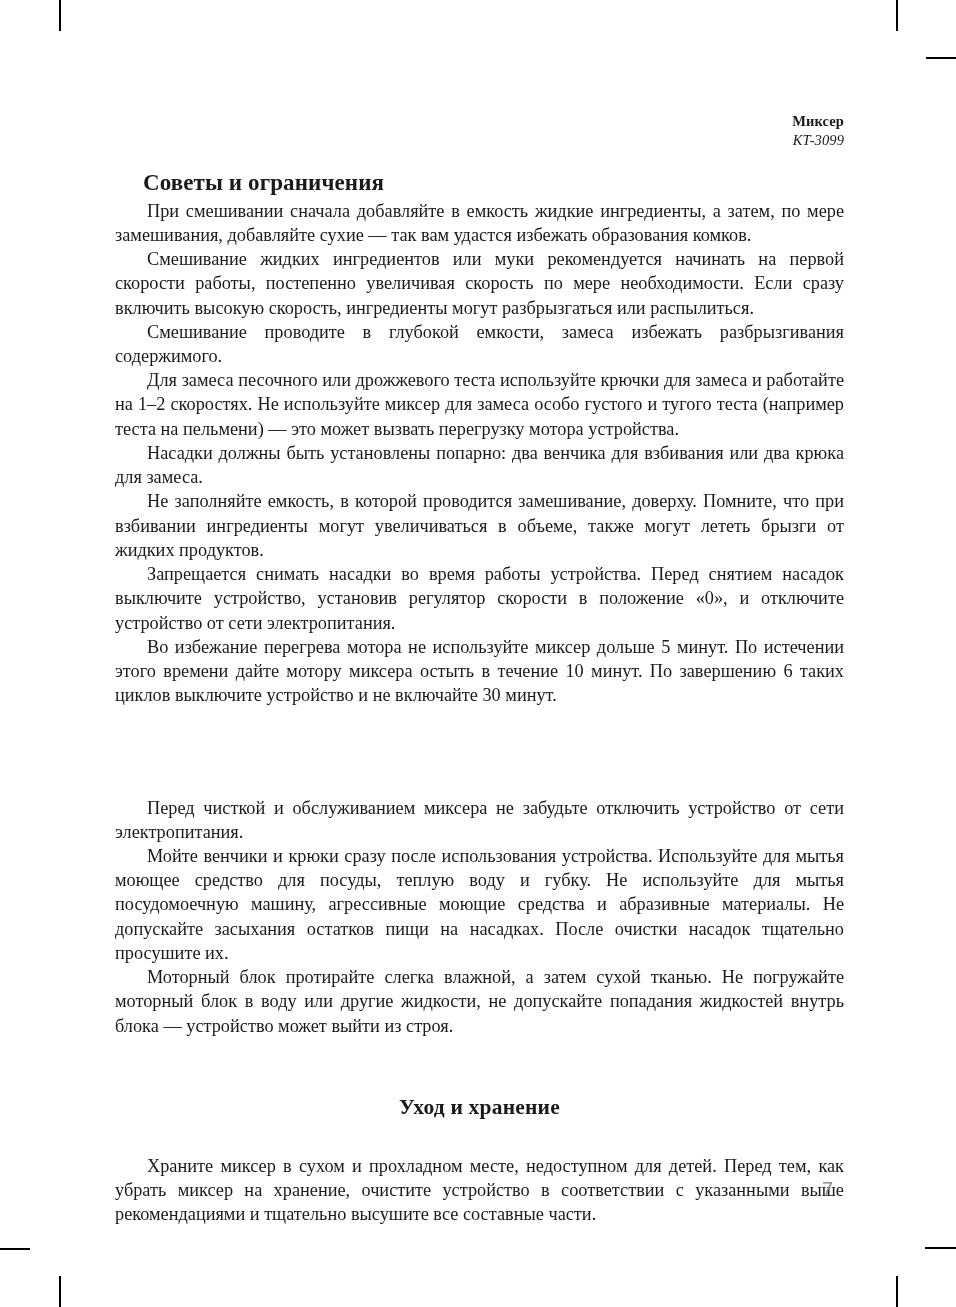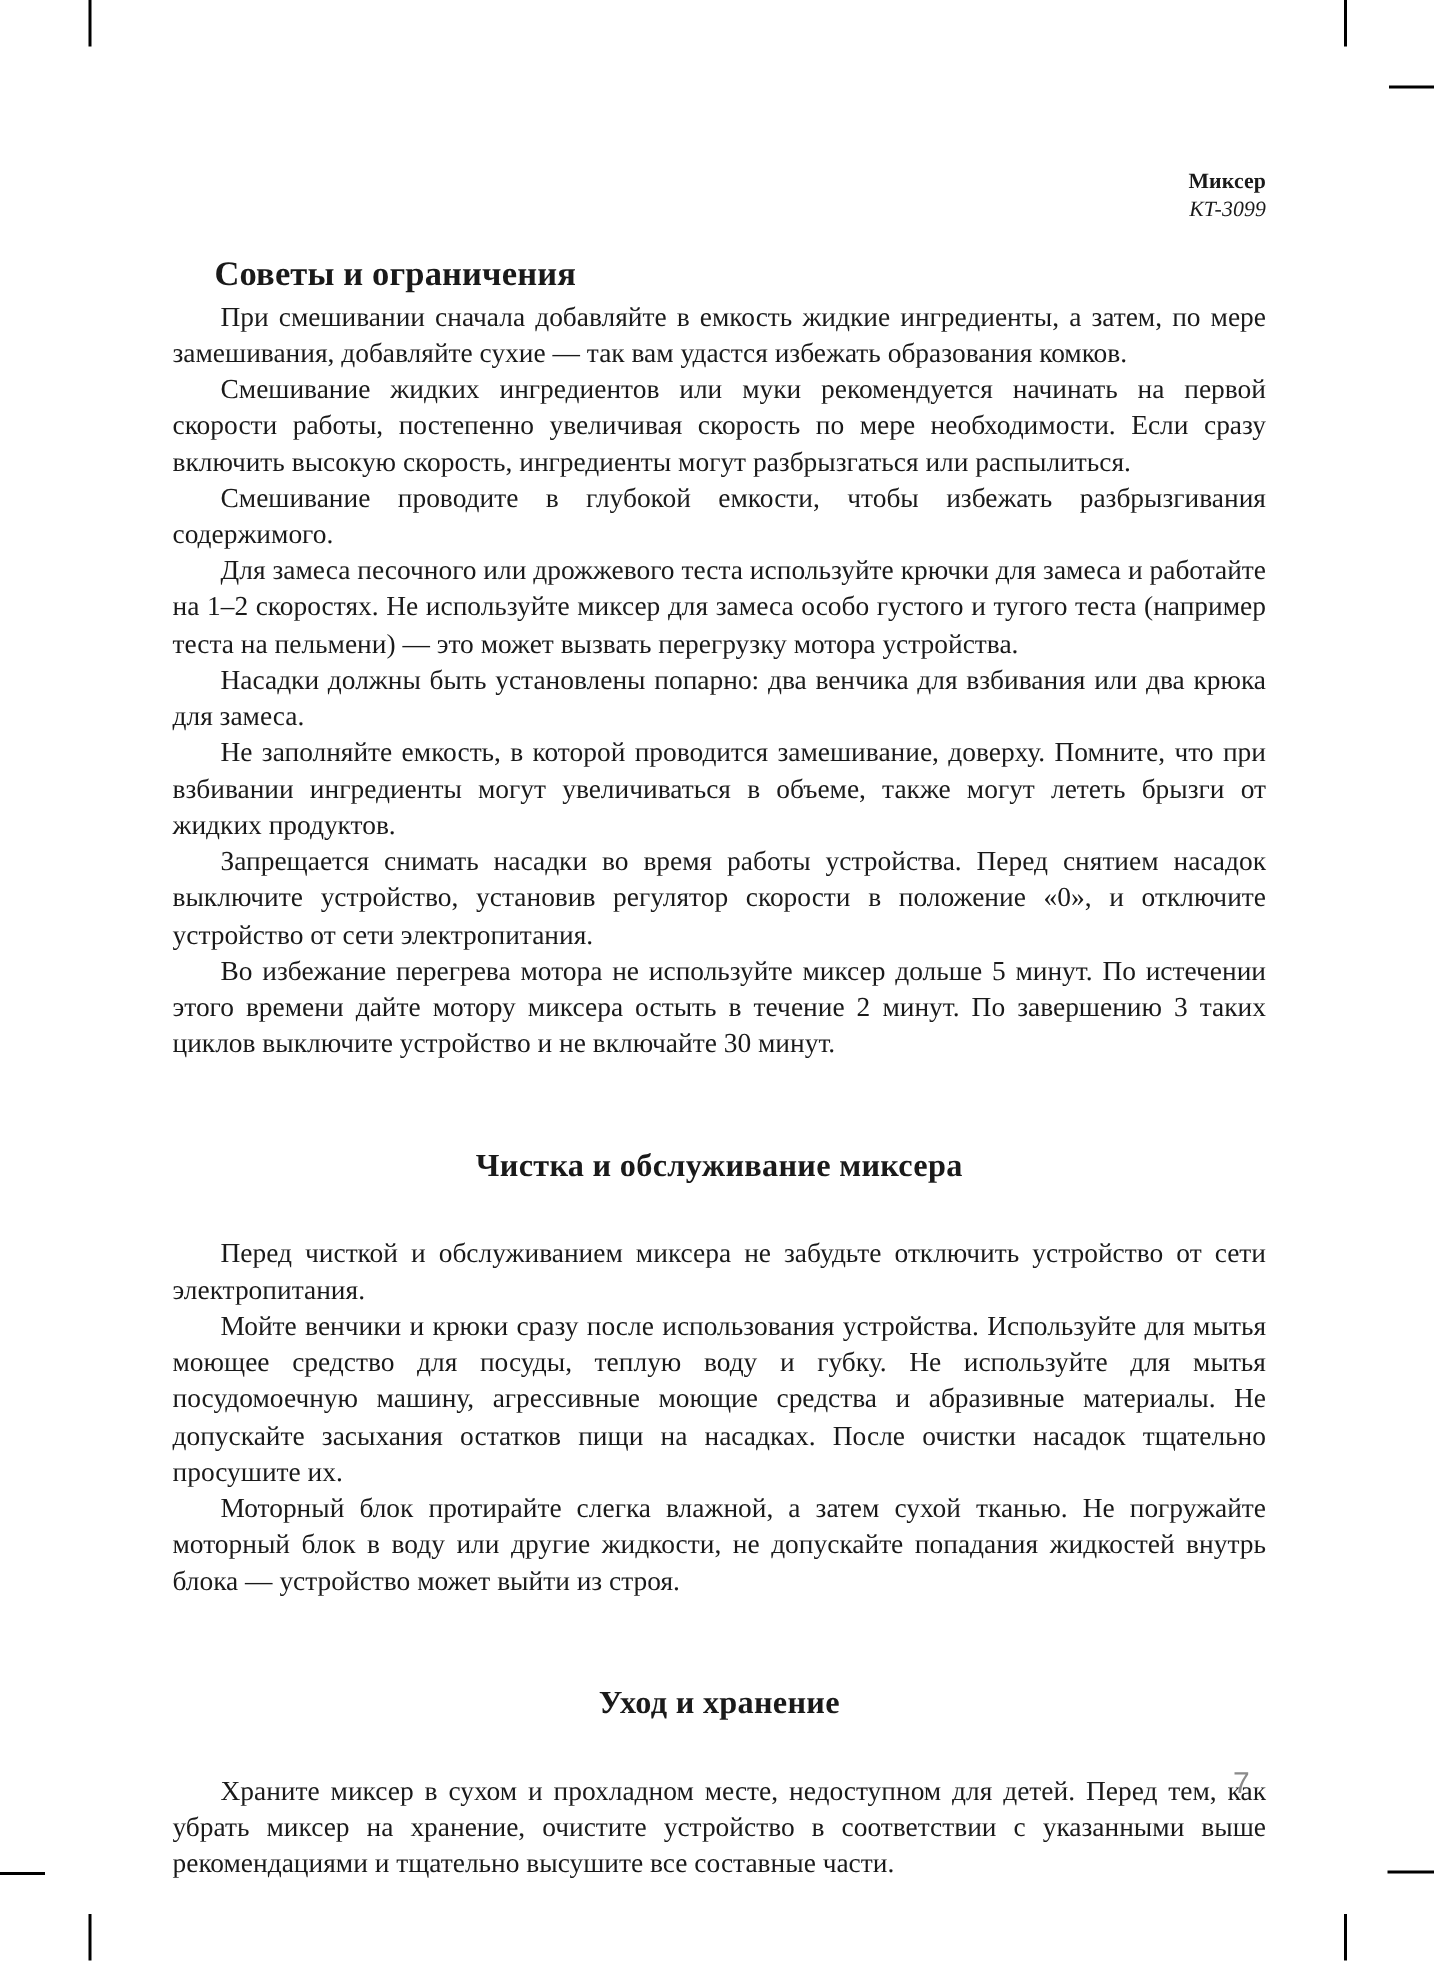--- a/index.html
+++ b/index.html
@@ -132,29 +132,28 @@
     <div class="rh-title">Миксер</div>
     <div class="rh-model">KT-3099</div>
   </div>
 
   <div class="body-block">
 
     <h3 class="sub-heading">Советы и ограничения</h3>
 
     <p class="para">При смешивании сначала добавляйте в емкость жидкие ингредиенты, а затем, по мере замешивания, добавляйте сухие — так вам удастся избежать образования комков.</p>
     <p class="para">Смешивание жидких ингредиентов или муки рекомендуется начинать на первой скорости работы, постепенно увеличивая скорость по мере необходимости. Если сразу включить высокую скорость, ингредиенты могут разбрызгаться или распылиться.</p>
-    <p class="para">Смешивание проводите в глубокой емкости, чтобы избежать разбрызгивания содержимого.</p>
+    <p class="para">Смешивание проводите в глубокой емкости, замеса избежать разбрызгивания содержимого.</p>
     <p class="para">Для замеса песочного или дрожжевого теста используйте крючки для замеса и работайте на 1–2 скоростях. Не используйте миксер для замеса особо густого и тугого теста (например теста на пельмени) — это может вызвать перегрузку мотора устройства.</p>
     <p class="para">Насадки должны быть установлены попарно: два венчика для взбивания или два крюка для замеса.</p>
     <p class="para">Не заполняйте емкость, в которой проводится замешивание, доверху. Помните, что при взбивании ингредиенты могут увеличиваться в объеме, также могут лететь брызги от жидких продуктов.</p>
     <p class="para">Запрещается снимать насадки во время работы устройства. Перед снятием насадок выключите устройство, установив регулятор скорости в положение «0», и отключите устройство от сети электропитания.</p>
-    <p class="para">Во избежание перегрева мотора не используйте миксер дольше 5 минут. По истечении этого времени дайте мотору миксера остыть в течение 2 минут. По завершению 3 таких циклов выключите устройство и не включайте 30 минут.</p>
+    <p class="para">Во избежание перегрева мотора не используйте миксер дольше 5 минут. По истечении этого времени дайте мотору миксера остыть в течение 10 минут. По завершению 6 таких циклов выключите устройство и не включайте 30 минут.</p>
 
     <div class="gap-before-section"></div>
-    <h2 class="section-heading">Чистка и обслуживание миксера</h2>
     <div class="gap-after-section"></div>
 
     <p class="para">Перед чисткой и обслуживанием миксера не забудьте отключить устройство от сети электропитания.</p>
     <p class="para">Мойте венчики и крюки сразу после использования устройства. Используйте для мытья моющее средство для посуды, теплую воду и губку. Не используйте для мытья посудомоечную машину, агрессивные моющие средства и абразивные материалы. Не допускайте засыхания остатков пищи на насадках. После очистки насадок тщательно просушите их.</p>
     <p class="para">Моторный блок протирайте слегка влажной, а затем сухой тканью. Не погружайте моторный блок в воду или другие жидкости, не допускайте попадания жидкостей внутрь блока — устройство может выйти из строя.</p>
 
     <div class="gap-before-section"></div>
     <h2 class="section-heading">Уход и хранение</h2>
     <div class="gap-after-section"></div>
 

